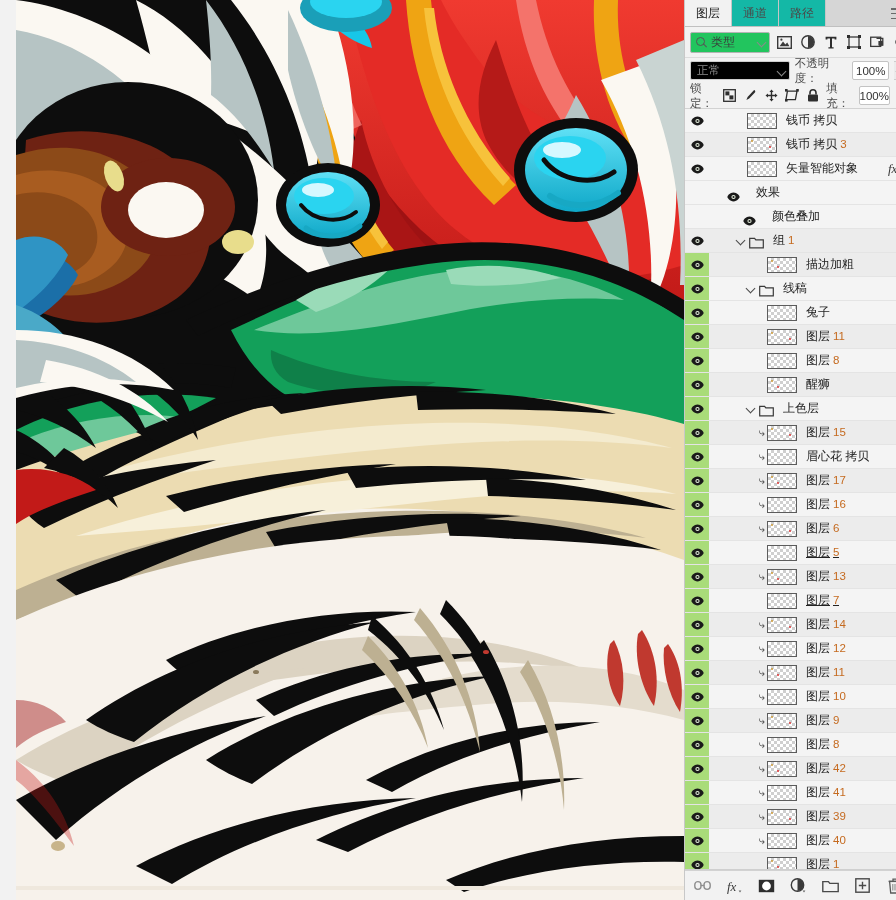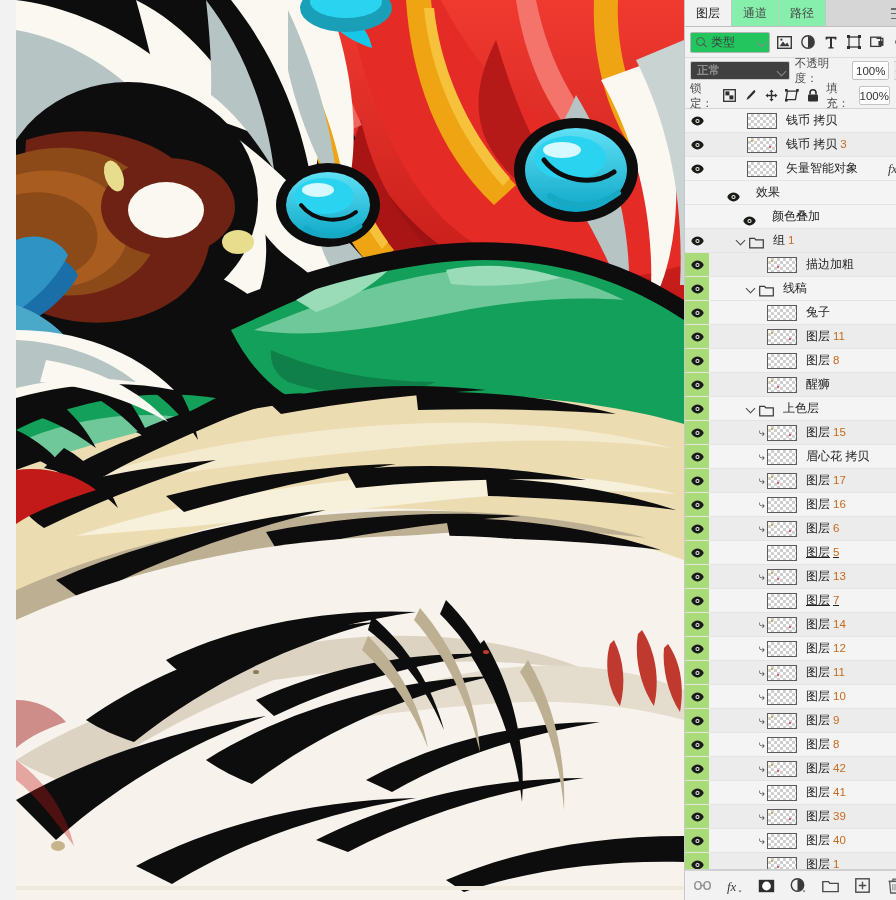--- a/index.html
+++ b/index.html
@@ -34,21 +34,21 @@
   .tabbar {
     height: 27px; display: flex; align-items: flex-end;
     background: #d6d6d6;
     border-bottom: 1px solid #c0c0c0;
     position: relative;
   }
   .tab {
     height: 26px; padding: 0 11px;
     display: flex; align-items: center;
     font-size: 12px; color: #4a4a4a;
-    background: #86efac;
+    background: #14b8a6;
     border-right: 1px solid #c6c6c6;
     cursor: default;
   }
   .tab.active {
     background: #f2f2f2; color: #1a1a1a;
     border-right: 1px solid #c6c6c6;
   }
   .tab-menu {
     position: absolute; right: 7px; top: 8px;
     width: 14px; height: 11px;
@@ -99,23 +99,23 @@
   .ficon { width:15px; height:15px; display:flex; align-items:center; justify-content:center; cursor:pointer; }
   .ficon svg { display:block; }
 
   
   .blend-row {
     height: 25px; display: flex; align-items: center;
     padding: 0 5px; gap: 5px; font-size: 11.5px; color: #4a4a4a;
   }
   .blend-mode {
     width: 108px; height: 19px;
-    background: #404040; border: 1px solid #cdcdcd; border-radius: 2px;
+    background: #000000; border: 1px solid #cdcdcd; border-radius: 2px;
     display: flex; align-items: center; padding: 0 3px 0 6px;
-    color: #8c8c8c; font-size: 11.5px; font-weight: bold;
+    color: #8c8c8c; font-size: 11.5px;
   }
   .blend-mode .lbl { flex: 1; }
   .numbox {
     width: 40px; height: 19px; background: #fff;
     border: 1px solid #c3c3c3; border-radius: 2px;
     display:flex; align-items:center; justify-content:center;
     font-size: 11.5px; color: #333;
   }
   .spin {
     width: 14px; height: 19px; background: #ebebeb;

